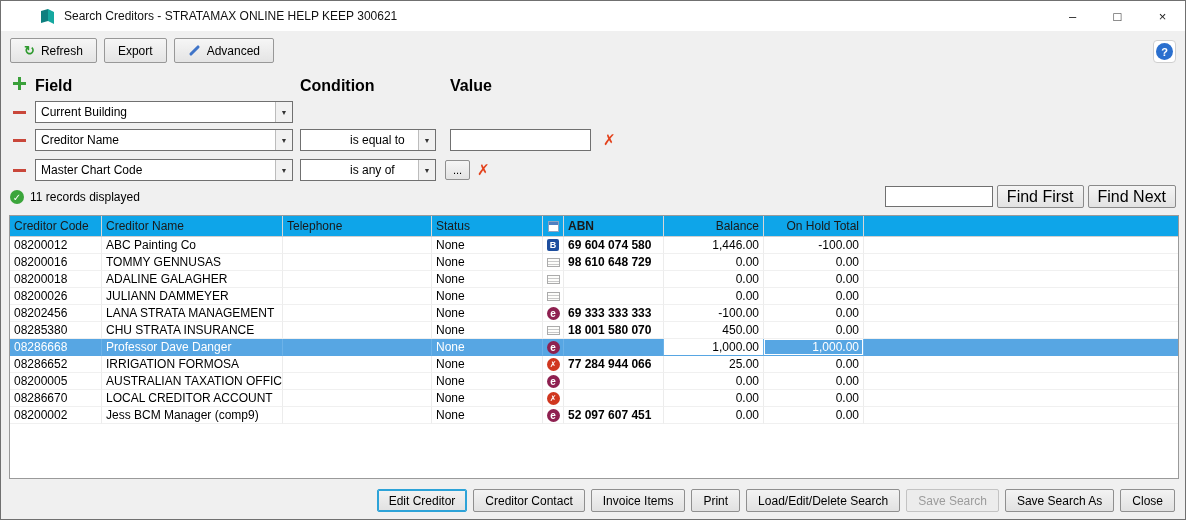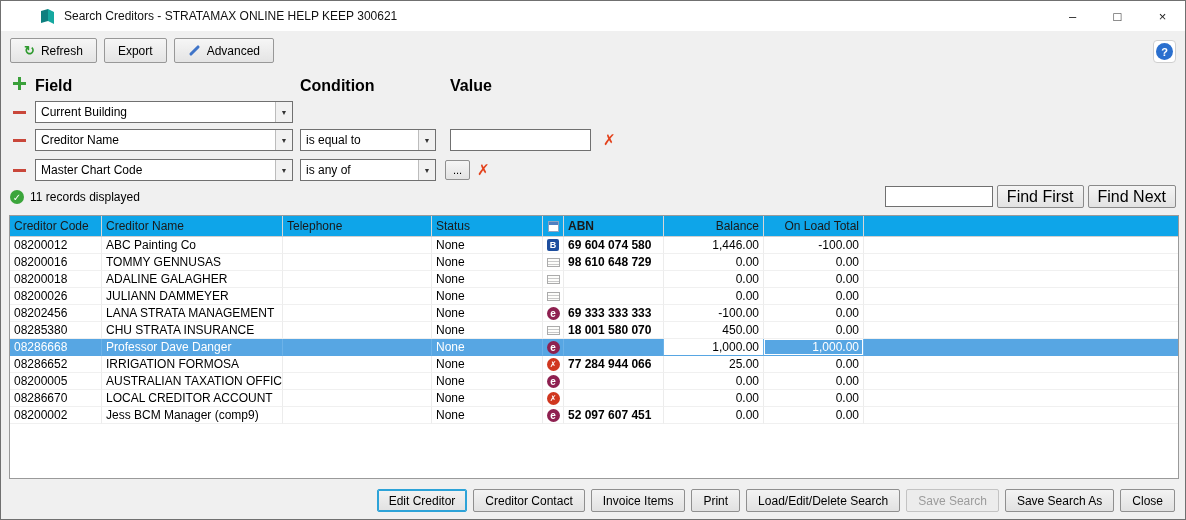--- a/index.html
+++ b/index.html
@@ -31,21 +31,21 @@
   .sq-btn { position: absolute; width: 17px; height: 17px; }
   .plus-icon, .minus-icon { position: relative; display: block; width: 17px; height: 17px; }
   .plus-icon::before { content: ""; position: absolute; left: 2px; right: 2px; top: 7px; height: 3px; background: #3aa03a; }
   .plus-icon::after { content: ""; position: absolute; top: 2px; bottom: 2px; left: 7px; width: 3px; background: #3aa03a; }
   .minus-icon::before { content: ""; position: absolute; left: 2px; right: 2px; top: 7px; height: 3px; background: #c9473a; }
 
   .crit-row { position: absolute; left: 8px; right: 8px; height: 22px; }
   .crit-row .sq-btn { left: 2px; top: 3px; }
   .combo { position: absolute; height: 22px; background: #fff; border: 1px solid #707070; display: flex; align-items: center; }
   .combo-field { left: 26px; width: 258px; }
-  .combo-cond { left: 291px; width: 136px; }
+  .combo-cond { left: 291px; width: 136px; padding-left: 44px; }
   .combo-text { flex: 1; padding: 0 5px; white-space: nowrap; overflow: hidden; }
   .combo-arrow { width: 17px; align-self: stretch; display: flex; align-items: center; justify-content: center; background: #f1f1f1; border-left: 1px solid #bcbcbc; font-size: 7px; color: #333; }
   .textbox { position: absolute; height: 22px; border: 1px solid #707070; background: #fff; padding: 0 4px; font: inherit; }
   .value-input { left: 441px; width: 141px; top: 0; }
   .clear-x { position: absolute; top: 2px; font-size: 15px; font-weight: bold; color: #e3421c; line-height: 18px; }
   .picker-btn { position: absolute; left: 436px; top: 1px; width: 25px; height: 20px; background: linear-gradient(#f5f5f5, #e3e3e3); border: 1px solid #8f8f8f; border-radius: 2px; display: flex; align-items: center; justify-content: center; font-size: 11px; }
 
   
   .status { position: absolute; top: 189px; left: 9px; display: flex; align-items: center; gap: 6px; }
   .check-icon { width: 14px; height: 14px; border-radius: 50%; background: #3ba53b; color: #fff; font-size: 10px; display: flex; align-items: center; justify-content: center; }
@@ -187,21 +187,21 @@
     <div class="thead">
       <div class="th c-code">Creditor Code</div>
       <div class="th c-name">Creditor Name</div>
       <div class="th c-tel">Telephone</div>
       <div class="th c-status">Status</div>
       <div class="th c-icon">
           <span class="mini-table-icon"></span>
         </div>
       <div class="th c-abn">ABN</div>
       <div class="th c-balance">Balance</div>
-      <div class="th c-onhold">On Load Total</div>
+      <div class="th c-onhold">On Hold Total</div>
       <div class="th c-fill"></div>
     </div>
     <div>
     <div class="tr">
       <div class="td c-code">08200012</div>
       <div class="td c-name">ABC Painting Co</div>
       <div class="td c-tel"></div>
       <div class="td c-status">None</div>
       <div class="td c-icon">
             <span class="rowicon icon-bpay"></span>

